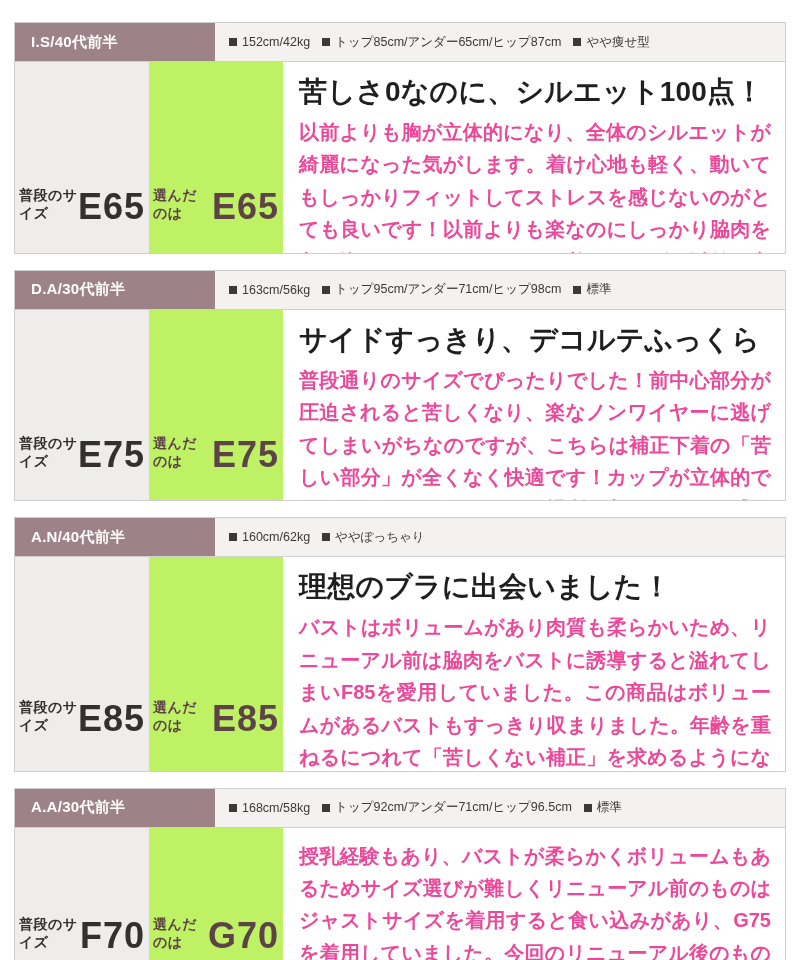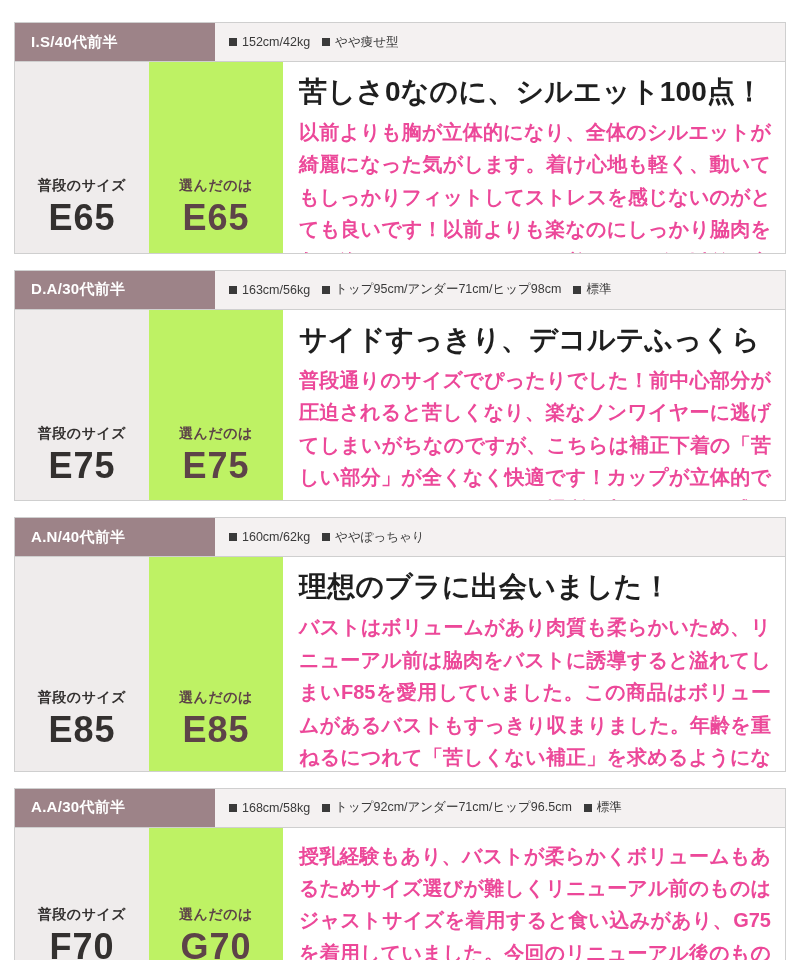--- a/index.html
+++ b/index.html
@@ -76,21 +76,21 @@
     flex: 0 0 auto;
   }
   .review-body {
     display: flex;
     align-items: stretch;
   }
   .size-box {
     width: 134px;
     box-sizing: border-box;
     display: flex;
-    flex-direction: column;
+    flex-direction: row;
     align-items: center;
     justify-content: center;
     padding: 14px 4px 18px 4px;
     flex: 0 0 auto;
   }
   .size-usual {
     background: #efecec;
     color: #33302f;
   }
   .size-chosen {
@@ -138,20 +138,24 @@
   <div class="review">
     <div class="review-header">
       <div class="review-id">I.S/40代前半</div>
       <div class="review-specs">
         <span class="spec">
             <span class="spec-marker"></span>
             <span>152cm/42kg</span>
           </span>
         <span class="spec">
             <span class="spec-marker"></span>
+            <span>トップ85cm/アンダー65cm/ヒップ87cm</span>
+          </span>
+        <span class="spec">
+            <span class="spec-marker"></span>
             <span>やや痩せ型</span>
           </span>
       </div>
     </div>
     <div class="review-body">
       <div class="size-box size-usual">
         <div class="size-label">普段のサイズ</div>
         <div class="size-value">E65</div>
       </div>
       <div class="size-box size-chosen">

